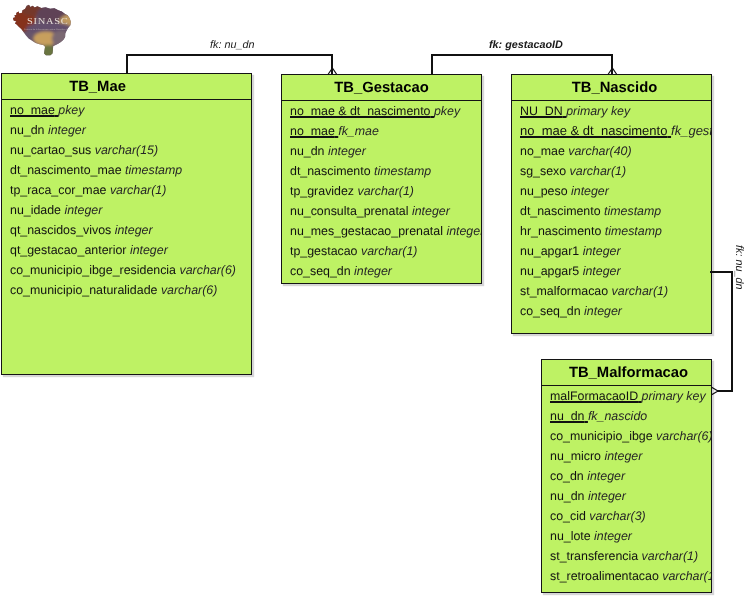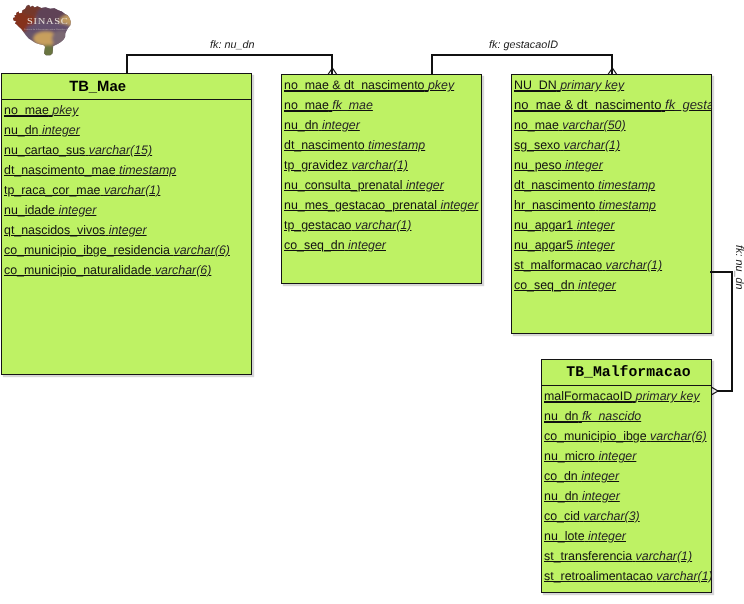--- a/index.html
+++ b/index.html
@@ -31,24 +31,23 @@
     color:#000;
     white-space:nowrap;
   }
   .entity .rows{padding-top:0px;}
   .erow{
     box-sizing:border-box;
     height:20px;
     line-height:20px;
     font-size:12.4px;
     color:#111;
-    padding-left:2px;
+    padding-left:8px;
     white-space:nowrap;
     overflow:hidden;
-    text-decoration:underline;
   }
   .erow .typ{font-style:italic;color:#262626;}
   .erow.key .nm,.erow.key .gap{text-decoration:underline;text-underline-offset:0.5px;text-decoration-thickness:1.6px;}
   .erow .gap{font-style:normal;}
   .erow.small{font-size:13px;}
 
   
   .ln{position:absolute;background:#111;}
   .lnh{height:2px;}
   .lnv{width:1.7px;}
@@ -117,54 +116,57 @@
       <div class="entity" style="left: 1px; top: 73px; width: 251px; height: 302px;">
         <div class="etitle" style="padding-right: 58px;">TB_Mae</div>
         <div class="rows">
           <div class="erow key"><span class="nm">no_mae</span><span class="gap">&nbsp;</span><span class="typ">pkey</span></div>
           <div class="erow"><span class="nm">nu_dn</span><span class="gap">&nbsp;</span><span class="typ">integer</span></div>
           <div class="erow"><span class="nm">nu_cartao_sus</span><span class="gap">&nbsp;</span><span class="typ">varchar(15)</span></div>
           <div class="erow"><span class="nm">dt_nascimento_mae</span><span class="gap">&nbsp;</span><span class="typ">timestamp</span></div>
           <div class="erow"><span class="nm">tp_raca_cor_mae</span><span class="gap">&nbsp;</span><span class="typ">varchar(1)</span></div>
           <div class="erow"><span class="nm">nu_idade</span><span class="gap">&nbsp;</span><span class="typ">integer</span></div>
           <div class="erow"><span class="nm">qt_nascidos_vivos</span><span class="gap">&nbsp;</span><span class="typ">integer</span></div>
+          <div class="erow"><span class="nm">qt_gestacao_anterior</span><span class="gap">&nbsp;</span><span class="typ">integer</span></div>
           <div class="erow"><span class="nm">co_municipio_ibge_residencia</span><span class="gap">&nbsp;</span><span class="typ">varchar(6)</span></div>
           <div class="erow"><span class="nm">co_municipio_naturalidade</span><span class="gap">&nbsp;</span><span class="typ">varchar(6)</span></div>
         </div>
       </div>
       <div class="entity" style="left: 281px; top: 74px; width: 201px; height: 210px;">
+        <div class="etitle">TB_Gestacao</div>
         <div class="rows">
           <div class="erow key"><span class="nm">no_mae &amp; dt_nascimento</span><span class="gap">&nbsp;</span><span class="typ">pkey</span></div>
           <div class="erow key"><span class="nm">no_mae</span><span class="gap">&nbsp;</span><span class="typ">fk_mae</span></div>
           <div class="erow"><span class="nm">nu_dn</span><span class="gap">&nbsp;</span><span class="typ">integer</span></div>
           <div class="erow"><span class="nm">dt_nascimento</span><span class="gap">&nbsp;</span><span class="typ">timestamp</span></div>
           <div class="erow"><span class="nm">tp_gravidez</span><span class="gap">&nbsp;</span><span class="typ">varchar(1)</span></div>
           <div class="erow"><span class="nm">nu_consulta_prenatal</span><span class="gap">&nbsp;</span><span class="typ">integer</span></div>
           <div class="erow"><span class="nm">nu_mes_gestacao_prenatal</span><span class="gap">&nbsp;</span><span class="typ">integer</span></div>
           <div class="erow"><span class="nm">tp_gestacao</span><span class="gap">&nbsp;</span><span class="typ">varchar(1)</span></div>
           <div class="erow"><span class="nm">co_seq_dn</span><span class="gap">&nbsp;</span><span class="typ">integer</span></div>
         </div>
       </div>
       <div class="entity" style="left: 511px; top: 74px; width: 201px; height: 260px;">
+        <div class="etitle" style="padding-left: 6px;">TB_Nascido</div>
         <div class="rows">
           <div class="erow key"><span class="nm">NU_DN</span><span class="gap">&nbsp;</span><span class="typ">primary key</span></div>
           <div class="erow key small"><span class="nm">no_mae &amp; dt_nascimento</span><span class="gap">&nbsp;</span><span class="typ">fk_gestacao</span></div>
-          <div class="erow"><span class="nm">no_mae</span><span class="gap">&nbsp;</span><span class="typ">varchar(50)</span></div>
+          <div class="erow"><span class="nm">no_mae</span><span class="gap">&nbsp;</span><span class="typ">varchar(40)</span></div>
           <div class="erow"><span class="nm">sg_sexo</span><span class="gap">&nbsp;</span><span class="typ">varchar(1)</span></div>
           <div class="erow"><span class="nm">nu_peso</span><span class="gap">&nbsp;</span><span class="typ">integer</span></div>
           <div class="erow"><span class="nm">dt_nascimento</span><span class="gap">&nbsp;</span><span class="typ">timestamp</span></div>
           <div class="erow"><span class="nm">hr_nascimento</span><span class="gap">&nbsp;</span><span class="typ">timestamp</span></div>
           <div class="erow"><span class="nm">nu_apgar1</span><span class="gap">&nbsp;</span><span class="typ">integer</span></div>
           <div class="erow"><span class="nm">nu_apgar5</span><span class="gap">&nbsp;</span><span class="typ">integer</span></div>
           <div class="erow"><span class="nm">st_malformacao</span><span class="gap">&nbsp;</span><span class="typ">varchar(1)</span></div>
           <div class="erow"><span class="nm">co_seq_dn</span><span class="gap">&nbsp;</span><span class="typ">integer</span></div>
         </div>
       </div>
       <div class="entity" style="left: 541px; top: 359px; width: 171px; height: 234px;">
-        <div class="etitle" style="padding-left: 4px; font-family: Liberation Mono, monospace;">TB_Malformacao</div>
+        <div class="etitle" style="padding-left: 4px;">TB_Malformacao</div>
         <div class="rows">
           <div class="erow key"><span class="nm">malFormacaoID</span><span class="gap">&nbsp;</span><span class="typ">primary key</span></div>
           <div class="erow key"><span class="nm">nu_dn</span><span class="gap">&nbsp;</span><span class="typ">fk_nascido</span></div>
           <div class="erow"><span class="nm">co_municipio_ibge</span><span class="gap">&nbsp;</span><span class="typ">varchar(6)</span></div>
           <div class="erow"><span class="nm">nu_micro</span><span class="gap">&nbsp;</span><span class="typ">integer</span></div>
           <div class="erow"><span class="nm">co_dn</span><span class="gap">&nbsp;</span><span class="typ">integer</span></div>
           <div class="erow"><span class="nm">nu_dn</span><span class="gap">&nbsp;</span><span class="typ">integer</span></div>
           <div class="erow"><span class="nm">co_cid</span><span class="gap">&nbsp;</span><span class="typ">varchar(3)</span></div>
           <div class="erow"><span class="nm">nu_lote</span><span class="gap">&nbsp;</span><span class="typ">integer</span></div>
           <div class="erow"><span class="nm">st_transferencia</span><span class="gap">&nbsp;</span><span class="typ">varchar(1)</span></div>
@@ -182,21 +184,21 @@
         </svg>
         <div class="cflabel" style="left: 210px; top: 39px;">fk: nu_dn</div>
       </div>
       <div>
         <div class="ln lnv" style="left: 431px; top: 54px; height: 20px;"></div>
         <div class="ln lnh" style="left: 431px; top: 54px; width: 182px;"></div>
         <div class="ln lnv" style="left: 611px; top: 54px; height: 20px;"></div>
         <svg width="20.8" height="18.5" style="position: absolute; overflow: visible; left: 601.6px; top: 61.5px;">
           <path d="M10.4 6 L6 12.5 M10.4 6 L14.8 12.5" stroke="#111" stroke-width="1.2" fill="none" shape-rendering="geometricPrecision"></path>
         </svg>
-        <div class="cflabel" style="left: 489px; top: 39px;">fk: gestacaoID</div>
+        <div class="cflabel" style="left: 489px; top: 39px; font-weight: bold;">fk: gestacaoID</div>
       </div>
       <div>
         <div class="ln lnh" style="left: 710px; top: 271px; width: 23px;"></div>
         <div class="ln lnv" style="left: 731px; top: 271px; height: 120px;"></div>
         <div class="ln lnh" style="left: 717px; top: 390px; width: 16px;"></div>
         <svg width="18.8" height="20" style="position: absolute; overflow: visible; left: 712px; top: 380.5px;">
           <path d="M6 10 L-0.7999999999999998 6 M6 10 L-0.7999999999999998 14" stroke="#111" stroke-width="1.2" fill="none" shape-rendering="geometricPrecision"></path>
         </svg>
         <div class="cflabel vert" style="left: 744px; top: 245px;">fk: nu_dn</div>
       </div>

